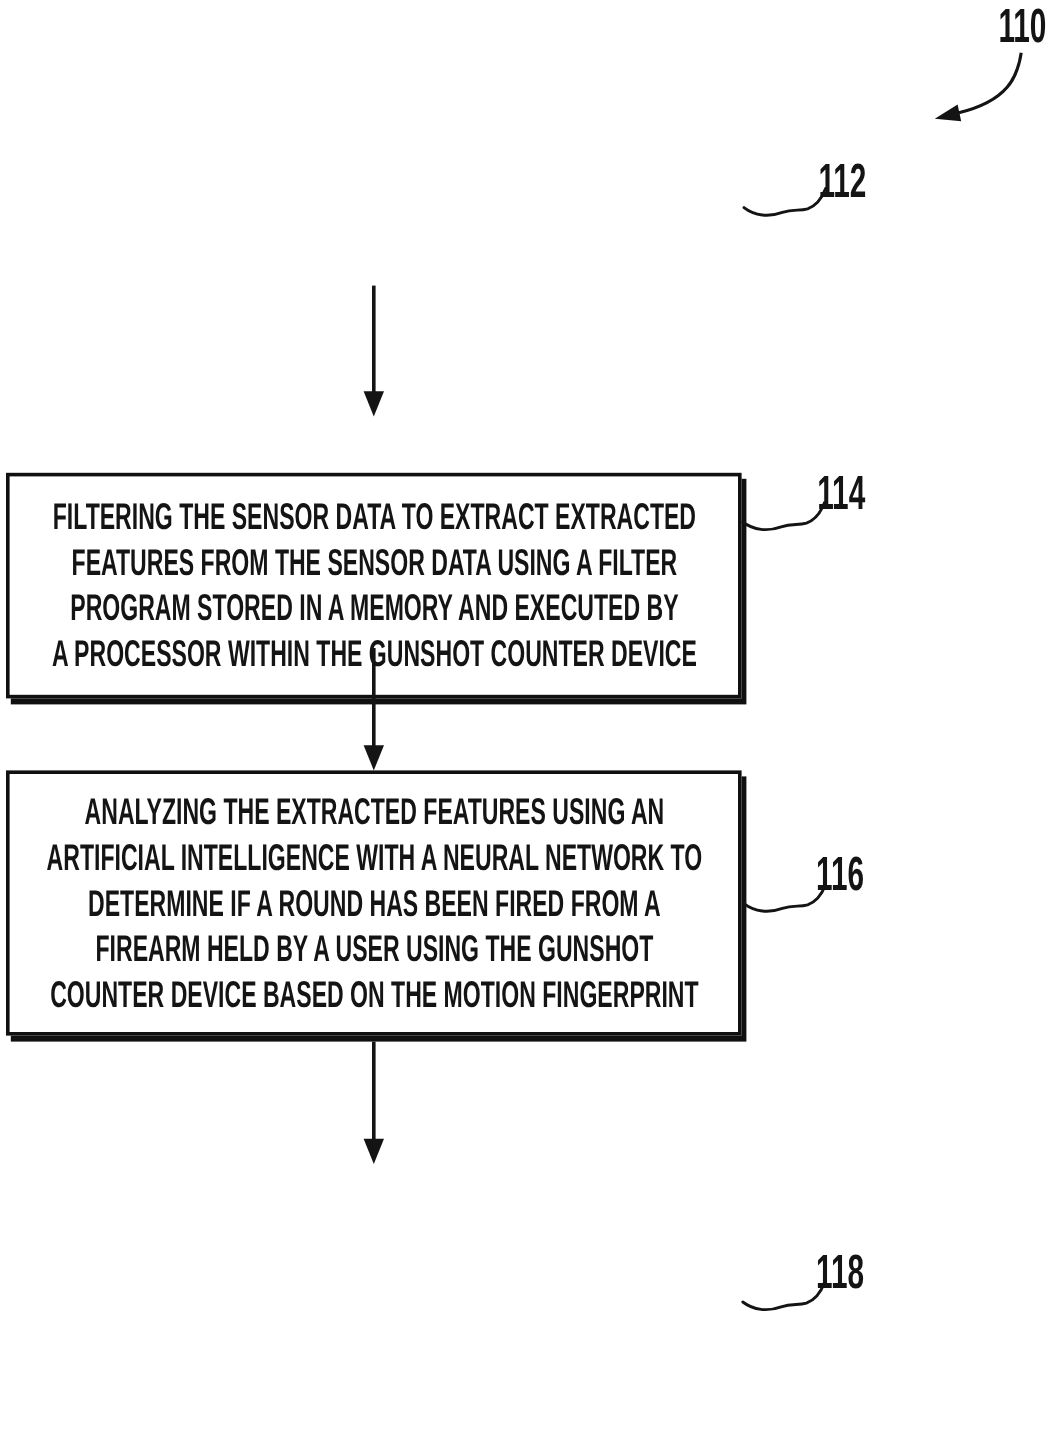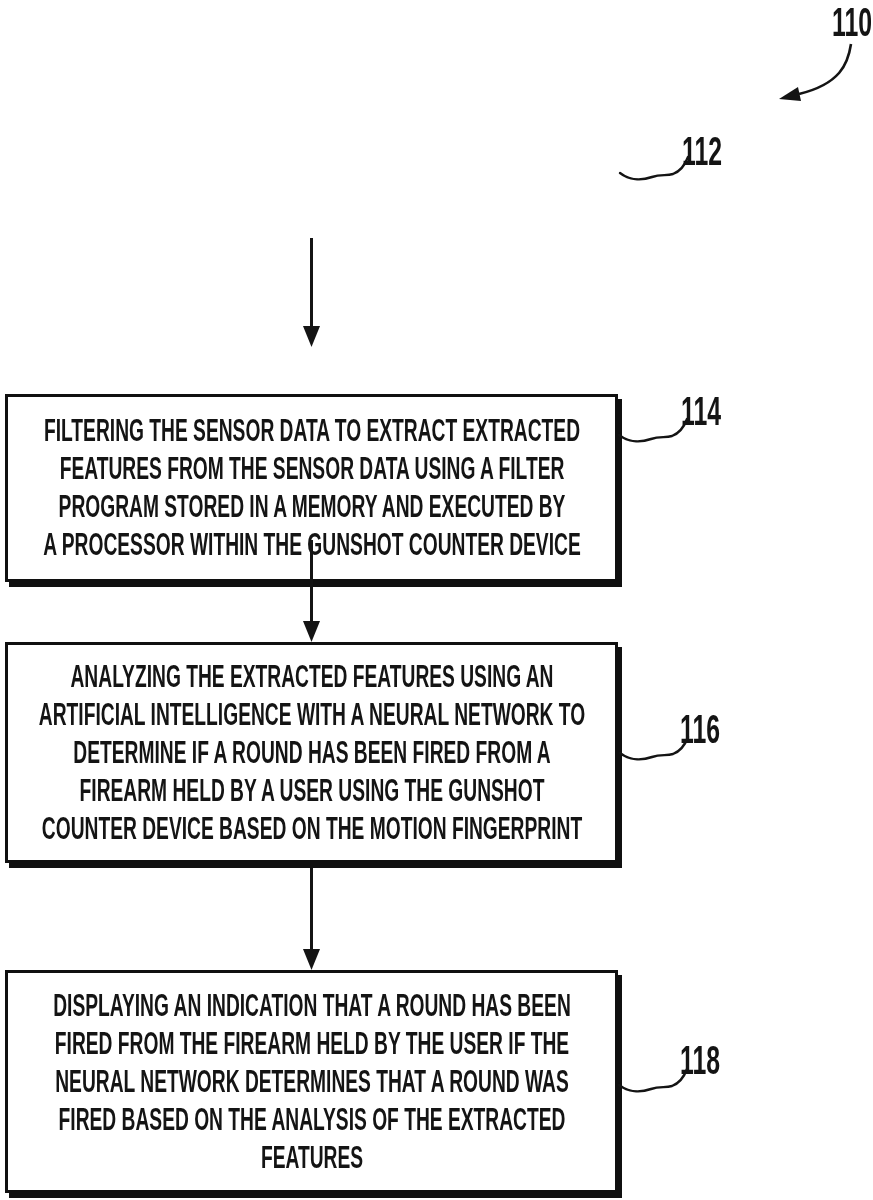--- a/index.html
+++ b/index.html
@@ -68,27 +68,20 @@
   </div>
 
   <div class="flow-box" style="top:642px; height:221px;padding-left:40px;">
     <div class="flow-box-text">ANALYZING THE EXTRACTED FEATURES USING AN
 ARTIFICIAL INTELLIGENCE WITH A NEURAL NETWORK TO
 DETERMINE IF A ROUND HAS BEEN FIRED FROM A
 FIREARM HELD BY A USER USING THE GUNSHOT
 COUNTER DEVICE BASED ON THE MOTION FINGERPRINT</div>
   </div>
 
-  <div class="flow-box" style="top:970px; height:223px;">
-    <div class="flow-box-text">DISPLAYING AN INDICATION THAT A ROUND HAS BEEN
-FIRED FROM THE FIREARM HELD BY THE USER IF THE
-NEURAL NETWORK DETERMINES THAT A ROUND WAS
-FIRED BASED ON THE ANALYSIS OF THE EXTRACTED
-FEATURES</div>
-  </div>
 
   <div class="ref-num" style="left:852px; top:2px;">110</div>
   <div class="ref-num" style="left:702px; top:131px;">112</div>
   <div class="ref-num" style="left:701px; top:391px;">114</div>
   <div class="ref-num" style="left:700px; top:709px;">116</div>
   <div class="ref-num" style="left:700px; top:1040px;">118</div>
 
   <svg id="overlay" viewBox="0 0 873 1200" xmlns="http://www.w3.org/2000/svg">
 
     <g>

